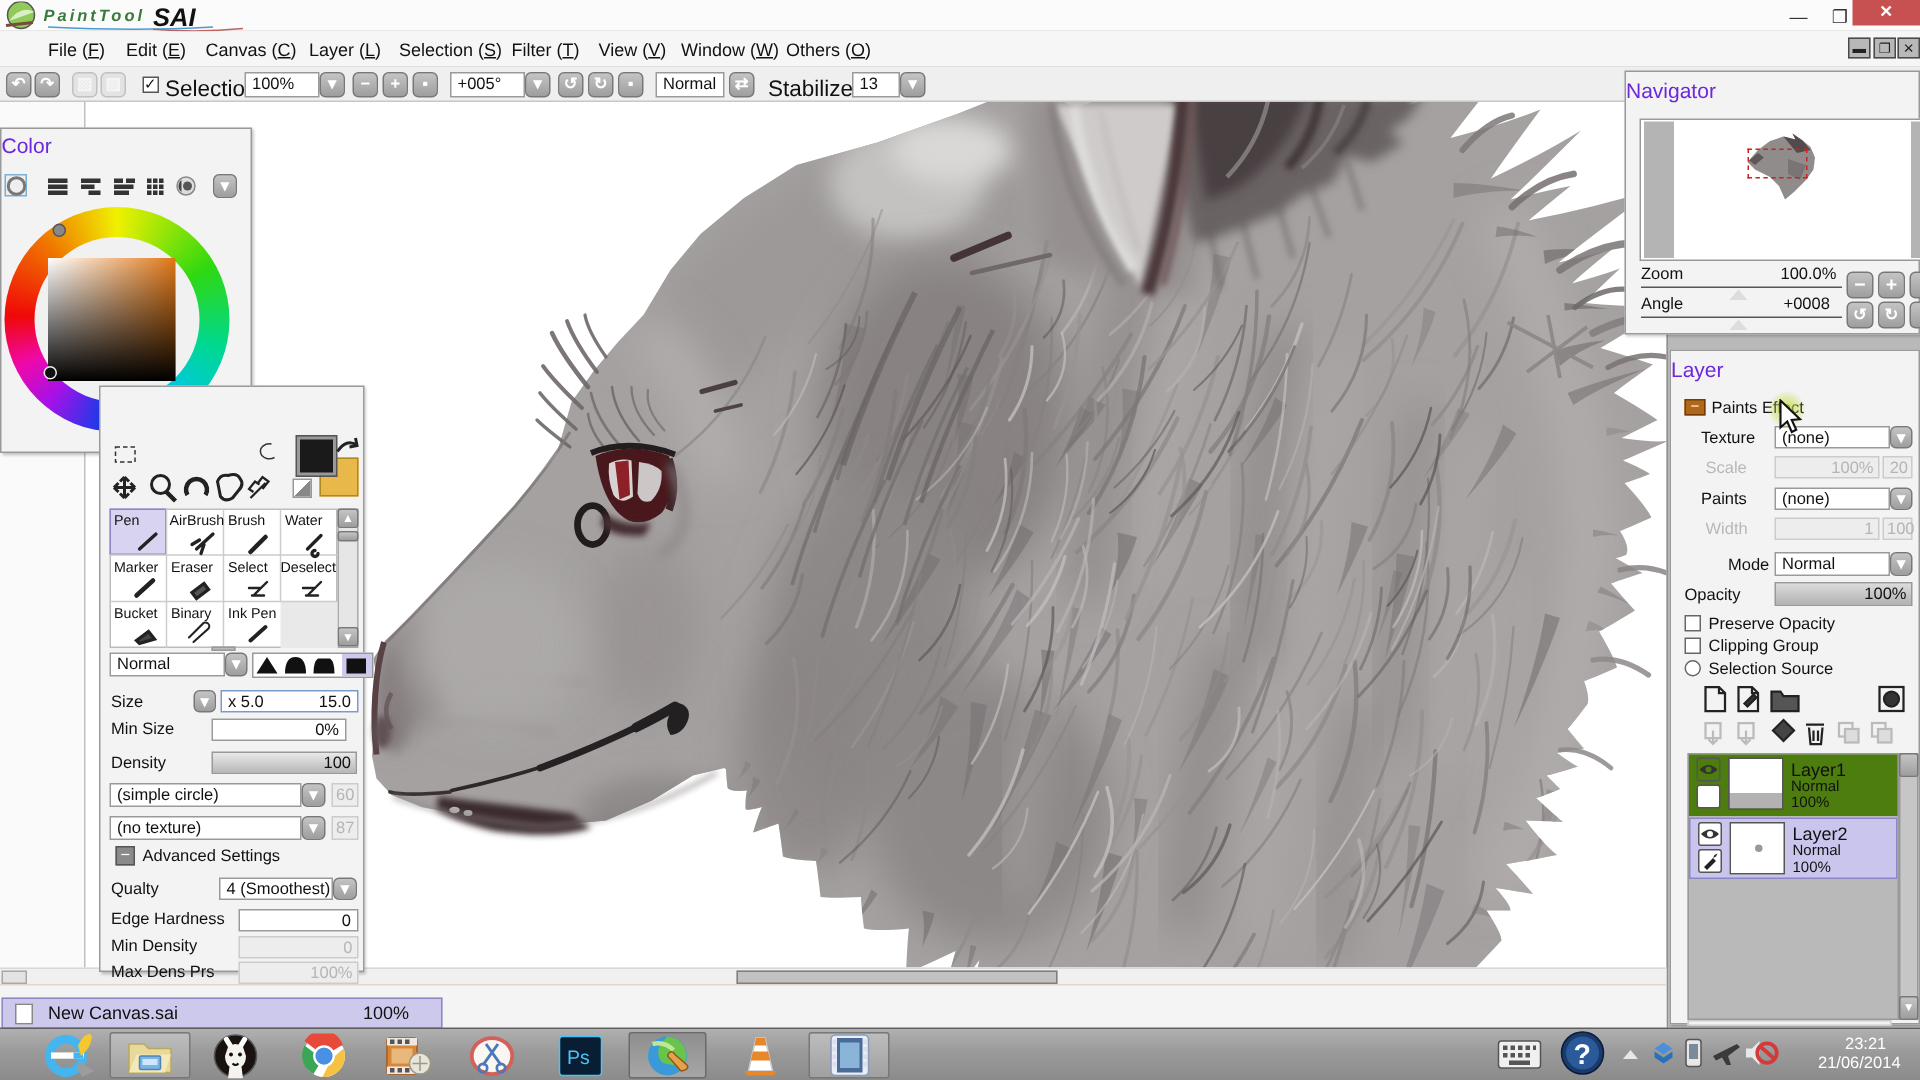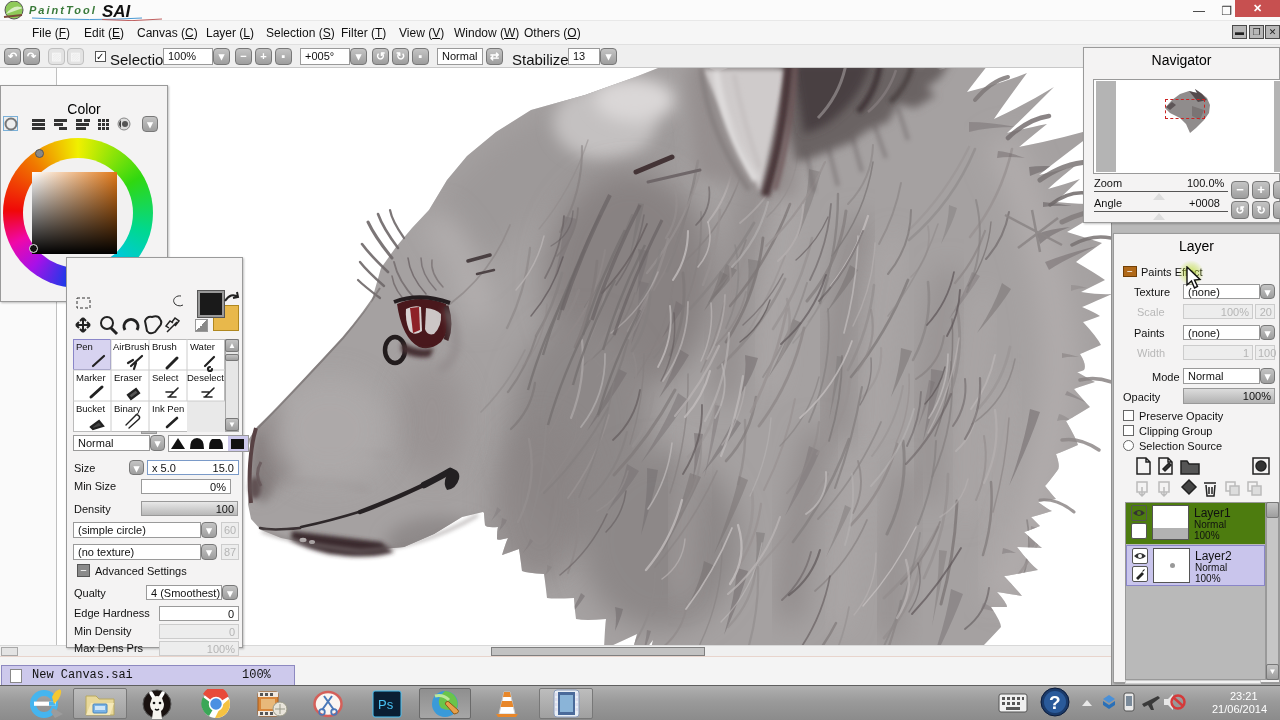--- a/index.html
+++ b/index.html
@@ -40,32 +40,32 @@
 #canvas { left:0; top:68px; width:1111px; height:577px; background:#fff; }
 #leftstrip { left:0; top:68px; width:57px; height:577px; background:#fafafa;
   border-right:1px solid #c0c0c0; }
 
 
 #rightdock { left:1111px; top:68px; width:169px; height:617px; background:#b9b9b9;
   border-left:1px solid #8f8f8f; }
 
 
 .panel { background:#f4f3f3; border:1px solid #9a9a9a; box-shadow:1px 1px 2px rgba(0,0,0,.25); }
-.ptitle { text-align:center; font-size:14px; color:#000000; }
+.ptitle { font-size:14px; color:#6d28d9; }
 
 
 #hscroll { left:0; top:645px; width:1111px; height:11px; background:#f0f0f0;
   border-top:1px solid #d8d8d8; }
 #hthumb { left:491px; top:1px; width:214px; height:9px; background:#c2c2c2;
   border:1px solid #7f7f7f; }
 #hcorner { left:1px; top:1px; width:17px; height:9px; background:#e3e3e3;
   border:1px solid #a8a8a8; }
 #statusbar { left:0; top:656px; width:1111px; height:29px; background:#f4f4f4; border-top:1px solid #e8d4cc; }
 #doctab { left:1px; top:8px; width:294px; height:21px; background:#cdc9ec;
-  border:1px solid #8d89c0; font-size:12px; color:#111; line-height:19px;font-family:Liberation Mono, monospace; }
+  border:1px solid #8d89c0; font-size:12px; color:#111; line-height:19px; }
 
 
 #taskbar { left:0; top:685px; width:1280px; height:35px;
   background:linear-gradient(#b0b0b0,#9a9a9a 45%,#8b8b8b);
   border-top:1px solid #5f5f5f; }
 .tkbtn { top:2px; width:54px; height:31px; border-radius:2px; }
 .tkbtn.open { border:1px solid #787878; background:linear-gradient(#bdbdbd,#a0a0a0); }
 .tkbtn.act { border:1px solid #6a6a6a; background:linear-gradient(#8f8f8f,#a6a6a6); }
 .tray { color:#fff; font-size:11px; }
 </style>
@@ -538,21 +538,21 @@
 
   <div id="hscroll" class="abs">
       <div id="hthumb" class="abs"></div>
       <div id="hcorner" class="abs"></div>
     </div>
   <div id="statusbar" class="abs">
     <div id="doctab" class="abs"><span class="abs" style="left:8px;top:3px;width:12px;height:14px;background:#fff;border:1px solid #888;"></span><span style="margin-left:30px">New Canvas.sai</span><span class="abs" style="left:240px">100%</span></div>
   </div>
 
   <div id="colorpanel" class="abs panel" style="left:0;top:85px;width:168px;height:217px;">
-    <div class="ptitle" style="margin-top:15px;">Color</div>
+    <div class="ptitle" style="margin-top:3px;">Color</div>
     <div class="abs" style="left:2px;top:30px;width:15px;height:15px;border:1px solid #7ab0d8;background:#eee;"></div>
     <svg class="abs" style="left:3px;top:31px" width="160" height="14" viewBox="0 0 160 14">
       <circle cx="7" cy="7" r="5.5" fill="none" stroke="#777" stroke-width="2"></circle>
       <g fill="#333">
         <rect x="28" y="2" width="13" height="3"></rect>
           <rect x="28" y="6" width="13" height="3"></rect>
           <rect x="28" y="10" width="13" height="3"></rect>
         <rect x="50" y="2" width="13" height="3"></rect>
           <rect x="50" y="6" width="9" height="3"></rect>
           <rect x="55" y="10" width="8" height="3"></rect>

